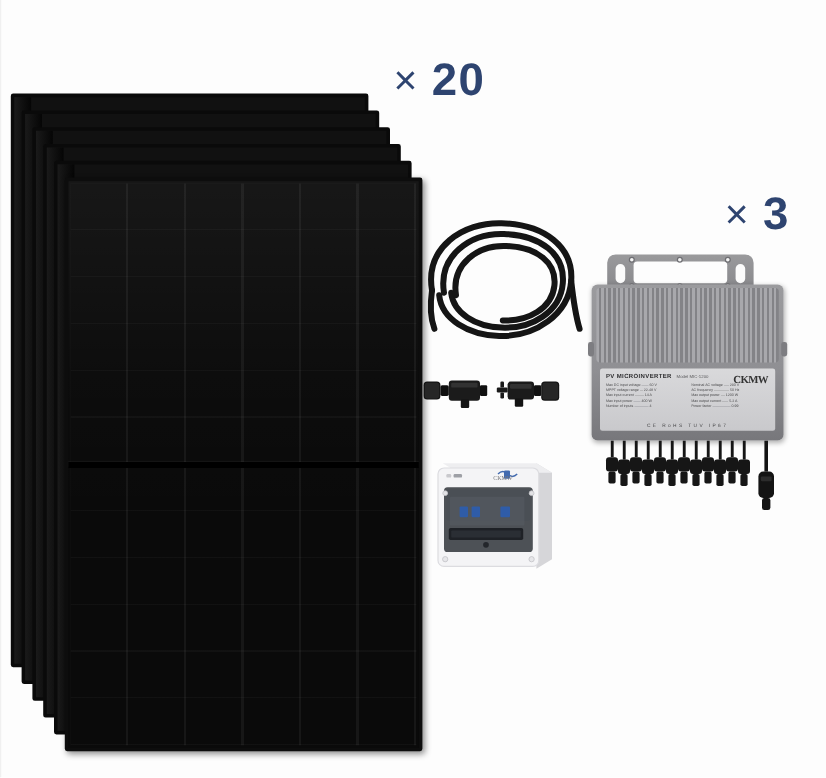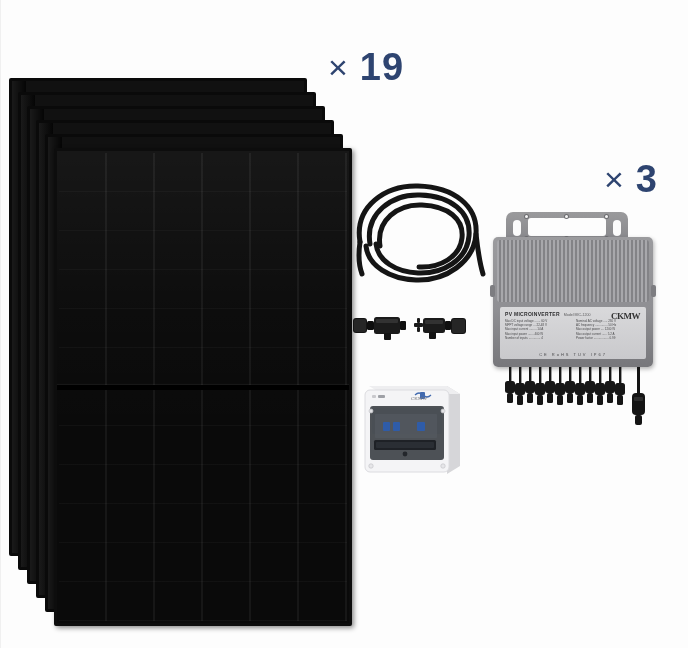--- a/index.html
+++ b/index.html
@@ -203,21 +203,21 @@
     <div class="pv-panel" style="left:45px;top:70px;">
       <div class="glass"></div>
       <div class="cols"></div>
       <div class="rows"></div>
       <div class="seam"></div>
     </div>
   </div>
 
   <div class="qty nosel" id="qty-panels">
     <span class="mul">×</span>
-    <span>19</span>
+    <span>20</span>
   </div>
 
   <div id="cable-coil">
     <svg width="140" height="105" viewBox="0 0 140 105">
       <g fill="none" stroke="#151515" stroke-linecap="round">
         <path d="M14 60 C8 24 40 3 72 4 C108 5 132 24 130 52 C128 80 100 99 70 98 C44 97 22 84 20 64" stroke-width="5"></path>
         <path d="M24 62 C19 31 46 12 74 13 C105 14 125 30 123 54 C121 78 97 92 72 91 C50 90 32 79 30 62" stroke-width="5"></path>
         <path d="M34 64 C30 38 52 22 76 23 C102 24 118 37 116 56 C114 75 94 86 73 85" stroke-width="5"></path>
         <path d="M130 52 C132 70 134 82 137 92" stroke-width="5"></path>
         <path d="M14 60 C12 74 13 84 16 92" stroke-width="5"></path>

